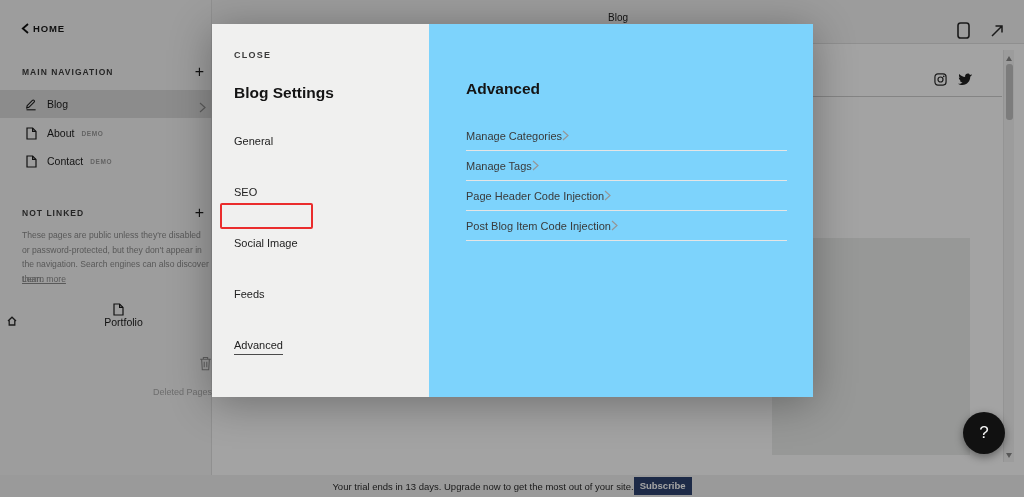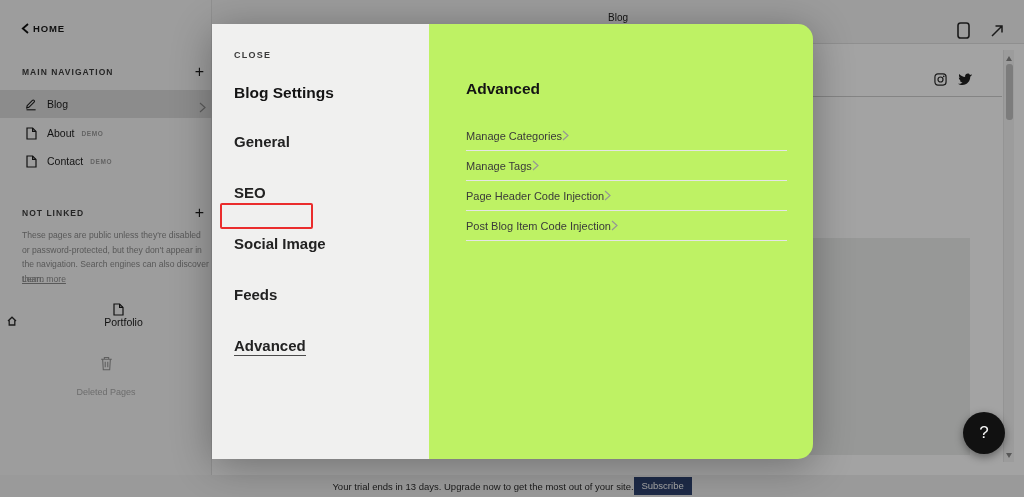--- a/index.html
+++ b/index.html
@@ -28,54 +28,54 @@
   .nav-item .badge{font-size:6.5px;font-weight:600;letter-spacing:.1em;color:#9b9b9b;margin-left:7px;margin-top:1px;}
   .nav-item.selected{background:#dcdcdc;}
   .nav-item .row-chev{position:absolute;right:6px;top:9px;}
   .ni-blog{top:90px;}
   .ni-about{top:119px;}
   .ni-contact{top:147px;}
   .ni-portfolio{top:303px;flex-direction:column;}
   .ni-portfolio .home-mini{position:absolute;left:7px;top:9px;}
   .desc{position:absolute;left:22px;top:228px;width:188px;font-size:8.6px;line-height:14.5px;color:#8b8b8b;}
   .learn{position:absolute;left:22px;top:274px;font-size:8.6px;color:#8b8b8b;text-decoration:underline;cursor:pointer;}
-  .deleted{position:absolute;left:0;top:356px;width:212px;text-align:center;}
+  .deleted{position:absolute;left:0;top:356px;width:212px;text-align:right;}
   .deleted .dp-label{font-size:9px;color:#ababab;margin-top:12px;}
 
   .toolbar{position:absolute;left:212px;right:0;top:0;height:44px;background:#f5f5f5;border-bottom:1px solid #e0e0e0;z-index:1;}
   .ptitle{position:absolute;left:50%;top:12px;transform:translateX(-10px);font-size:10px;font-weight:500;color:#222;}
   .tb-phone{position:absolute;right:54px;top:22px;cursor:pointer;}
   .tb-expand{position:absolute;right:20px;top:24px;cursor:pointer;}
 
   .preview{position:absolute;left:212px;right:0;top:44px;bottom:22px;background:#ffffff;z-index:1;}
   .social{position:absolute;right:52px;top:28px;display:flex;align-items:center;gap:10px;}
   .header-line{position:absolute;left:20px;right:22px;top:52px;height:1px;background:#cfcfcf;}
   .placeholder{position:absolute;left:560px;top:194px;width:198px;height:217px;background:#edeeec;}
   .scrollbar{position:absolute;right:10px;top:6px;width:11px;height:412px;background:#f5f5f5;border-left:1px solid #e8e8e8;}
   .sb-up{position:absolute;left:2px;top:6px;width:0;height:0;border-left:3.5px solid transparent;border-right:3.5px solid transparent;border-bottom:5px solid #8a8a8a;}
   .sb-thumb{position:absolute;left:1.5px;top:14px;width:7px;height:56px;background:#c3c3c3;border-radius:3px;}
   .sb-down{position:absolute;left:2px;bottom:4px;width:0;height:0;border-left:3.5px solid transparent;border-right:3.5px solid transparent;border-top:5px solid #8a8a8a;}
 
   .trialbar{position:absolute;left:0;right:0;bottom:0;height:22px;background:#f1f1f1;display:flex;align-items:center;justify-content:center;gap:0;z-index:1;}
   .trial-msg{font-size:9.5px;color:#2b2b2b;}
-  .subscribe{background:var(--subscribe-navy);color:#fff;font-size:9.5px;font-weight:normal;border:none;width:58px;height:18px;line-height:16px;text-align:center;cursor:pointer;font-family:inherit;}
+  .subscribe{background:var(--subscribe-navy);color:#fff;font-size:9.5px;font-weight:bold;border:none;width:58px;height:18px;line-height:16px;text-align:center;cursor:pointer;font-family:inherit;}
 
   
   .overlay{position:absolute;inset:0;background:rgba(0,0,0,.36);z-index:3;pointer-events:none;}
 
   
   .help{position:absolute;left:963px;top:412px;width:42px;height:42px;border-radius:50%;background:var(--help-black);color:#f4f4f4;font-size:17px;font-family:inherit;border:none;z-index:4;box-shadow:0 3px 8px rgba(0,0,0,.4);cursor:pointer;}
 
   
-  .modal{position:absolute;left:212px;top:24px;width:601px;height:435px;background:#bef264;display:flex;z-index:5;box-shadow:0 6px 40px rgba(0,0,0,.32);border-radius:15px;}
+  .modal{position:absolute;left:212px;top:24px;width:601px;height:373px;background:#7dd3fc;display:flex;z-index:5;box-shadow:0 6px 40px rgba(0,0,0,.32);}
   .modal-left{position:relative;width:217px;background:#f0f0ef;padding:20px 0 0 22px;}
   .close-btn{background:none;border:none;font-family:inherit;font-size:9px;font-weight:bold;letter-spacing:.14em;color:#3a3a3a;cursor:pointer;padding:0;}
   .modal-title{font-size:15.5px;font-weight:bold;color:#141414;margin-top:21px;line-height:19px;}
   .modal-menu{margin-top:16px;display:block;}
-  .modal-menu a{display:block;font-size:15px;font-weight:700;color:#222;line-height:23px;text-decoration:none;cursor:pointer;margin-top:28px;}
+  .modal-menu a{display:block;font-size:11px;font-weight:400;color:#222;line-height:23px;text-decoration:none;cursor:pointer;margin-top:28px;}
   .modal-menu a.active span{display:inline-block;border-bottom:1.5px solid #4a4a4a;padding-bottom:2px;line-height:14px;}
   .annotation{position:absolute;left:8px;top:179px;width:93px;height:26px;border:2px solid var(--annotation-red);border-radius:2px;pointer-events:none;}
   .modal-right{flex:1;padding:56px 26px 0 37px;}
   .panel-title{font-size:15.5px;font-weight:bold;color:#141414;line-height:18px;}
   .rows{margin-top:23px;}
   .row{height:30px;display:flex;align-items:center;border-bottom:1px solid #e5e5e5;padding-right:14px;cursor:pointer;}
   .row .row-lbl{font-size:11px;color:#3a3a3a;}
 </style>
 </head>
 <body>

